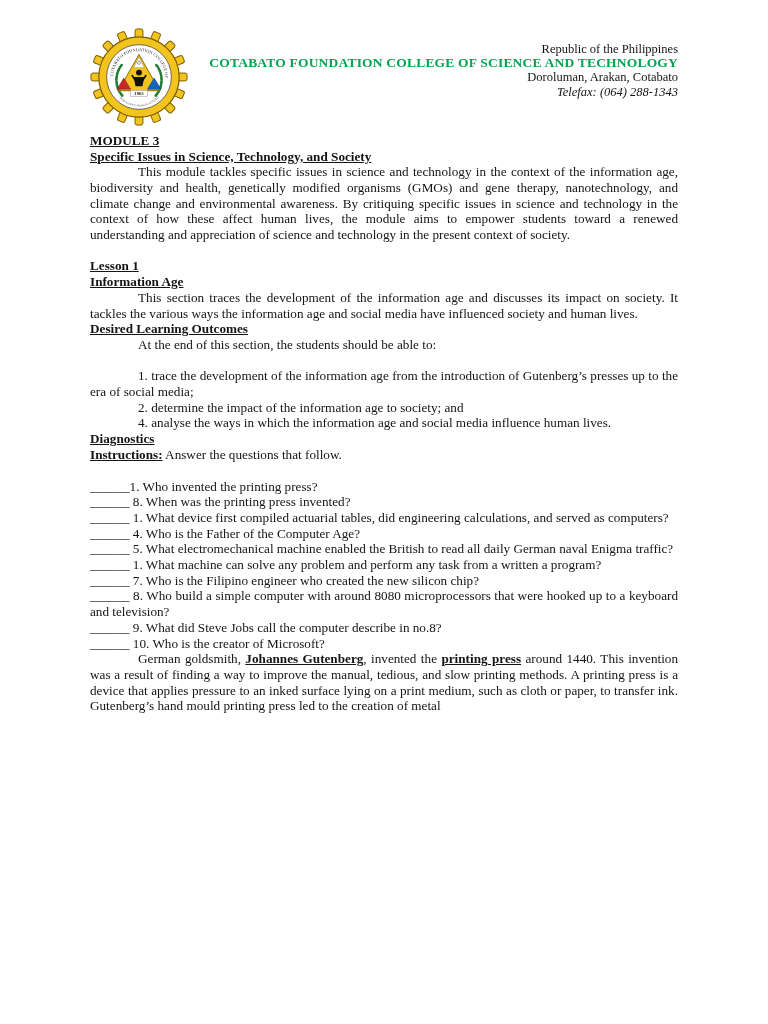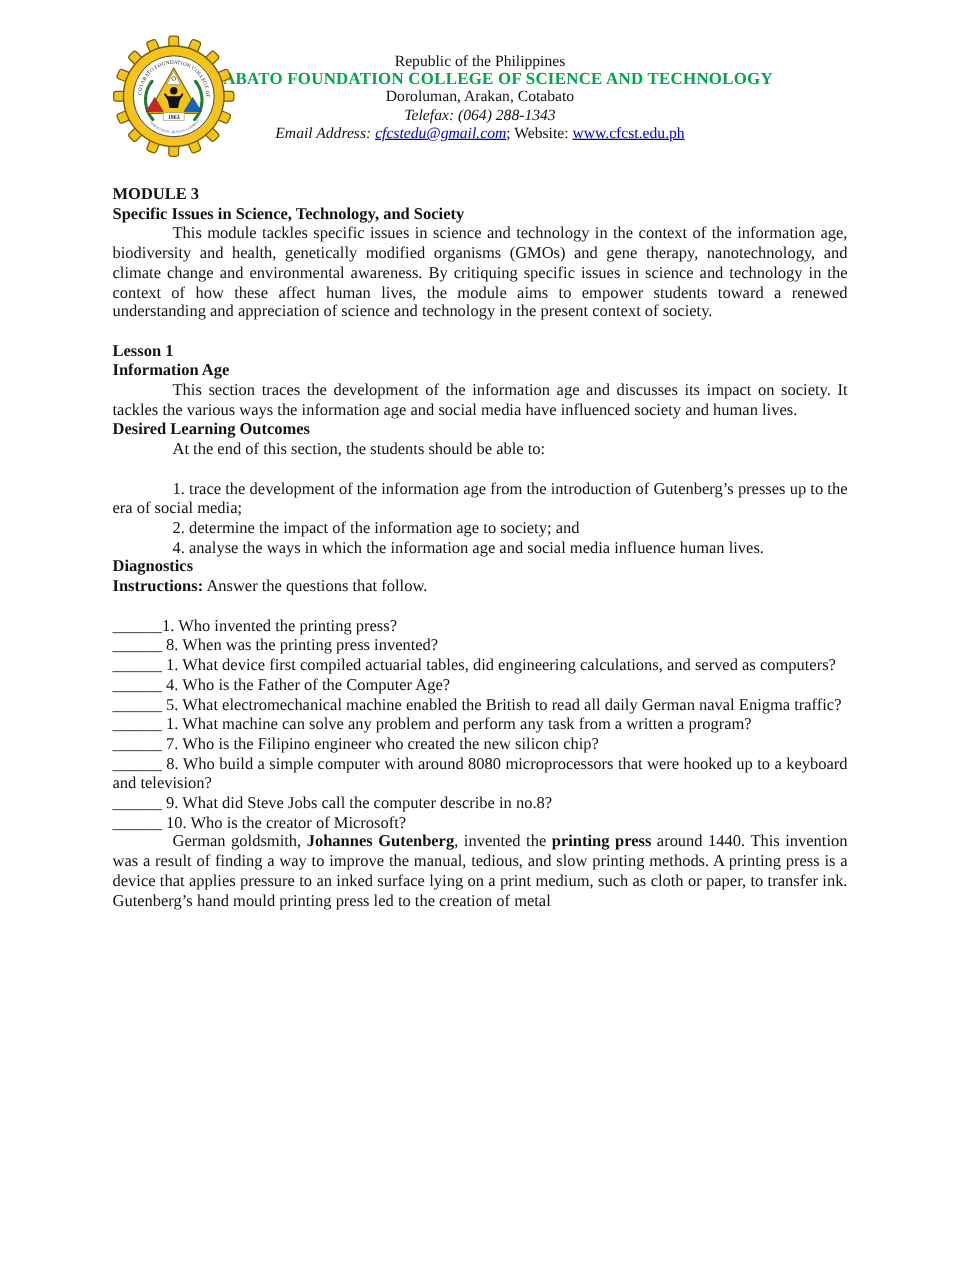--- a/index.html
+++ b/index.html
@@ -5,31 +5,31 @@
   html,body { margin:0; padding:0; }
   body {
     width:768px; height:1024px; background:#ffffff; overflow:hidden;
     font-family:"Liberation Serif", serif; color:#141414;
   }
   .page { position:relative; width:768px; height:1024px; box-sizing:border-box; padding:36px 90px 0 90px; }
 
   
   .letterhead { position:relative; text-align:center; font-size:12.5px; line-height:14.2px; padding-top:6px; }
   .logo { position:absolute; left:-2px; top:-10px; width:102px; height:102px; }
-  .lh-line { display:block; }
+  .lh-line { display:block;text-align:right; }
   .lh-institution { font-weight:bold; font-size:13.5px; letter-spacing:0.2px; }
   .lh-telefax { font-style:italic; }
   .lh-contact em { font-style:italic; }
   .lh-link { text-decoration:underline; cursor:pointer; }
   .lh-link.it { font-style:italic; }
 
   
   .doc { margin-top:34px; font-size:13.2px; line-height:15.7px; }
   .doc p, .doc h1, .doc h2 { margin:0; font-size:13.2px; }
-  h1, h2, .b { font-weight:bold; }
+  h1, h2, .b { font-weight:bold;text-decoration:underline; }
   .just { text-align:justify; }
   .ind { text-indent:48px; }
   .mt1 { margin-top:15.7px; }
   .mt2 { margin-top:31.4px; }
   .q { margin-top:0 !important; }
   .questions { margin-top:16px; }
 </style>
 </head>
 <body>
 
@@ -87,21 +87,20 @@
       </g>
       <text font-size="2.8" fill="#555">
         <textPath href="#ringBottom" startOffset="2">DOROLUMAN, ARAKAN, COTABATO</textPath>
       </text>
     </svg>
 
     <span class="lh-line">Republic of the Philippines</span>
     <span class="lh-line lh-institution" style="color:#00A64F">COTABATO FOUNDATION COLLEGE OF SCIENCE AND TECHNOLOGY</span>
     <span class="lh-line">Doroluman, Arakan, Cotabato</span>
     <span class="lh-line lh-telefax">Telefax: (064) 288-1343</span>
-    <span class="lh-line lh-contact"><em>Email Address: </em><a class="lh-link it" style="color:#0000D4">cfcstedu@gmail.com</a><span>; Website: </span><a class="lh-link" style="color:#0000D4">www.cfcst.edu.ph</a></span>
   </div>
 
   <div class="doc">
 
     <h1>MODULE 3</h1>
 
     <h2 class="mt1">Specific Issues in Science, Technology, and Society</h2>
 
     <p class="just ind mt1">This module tackles specific issues in science and technology in the context of the information age, biodiversity and health, genetically modified organisms (GMOs) and gene therapy, nanotechnology, and climate change and environmental awareness. By critiquing specific issues in science and technology in the context of how these affect human lives, the module aims to empower students toward a renewed understanding and appreciation of science and technology in the present context of society.</p>
 

